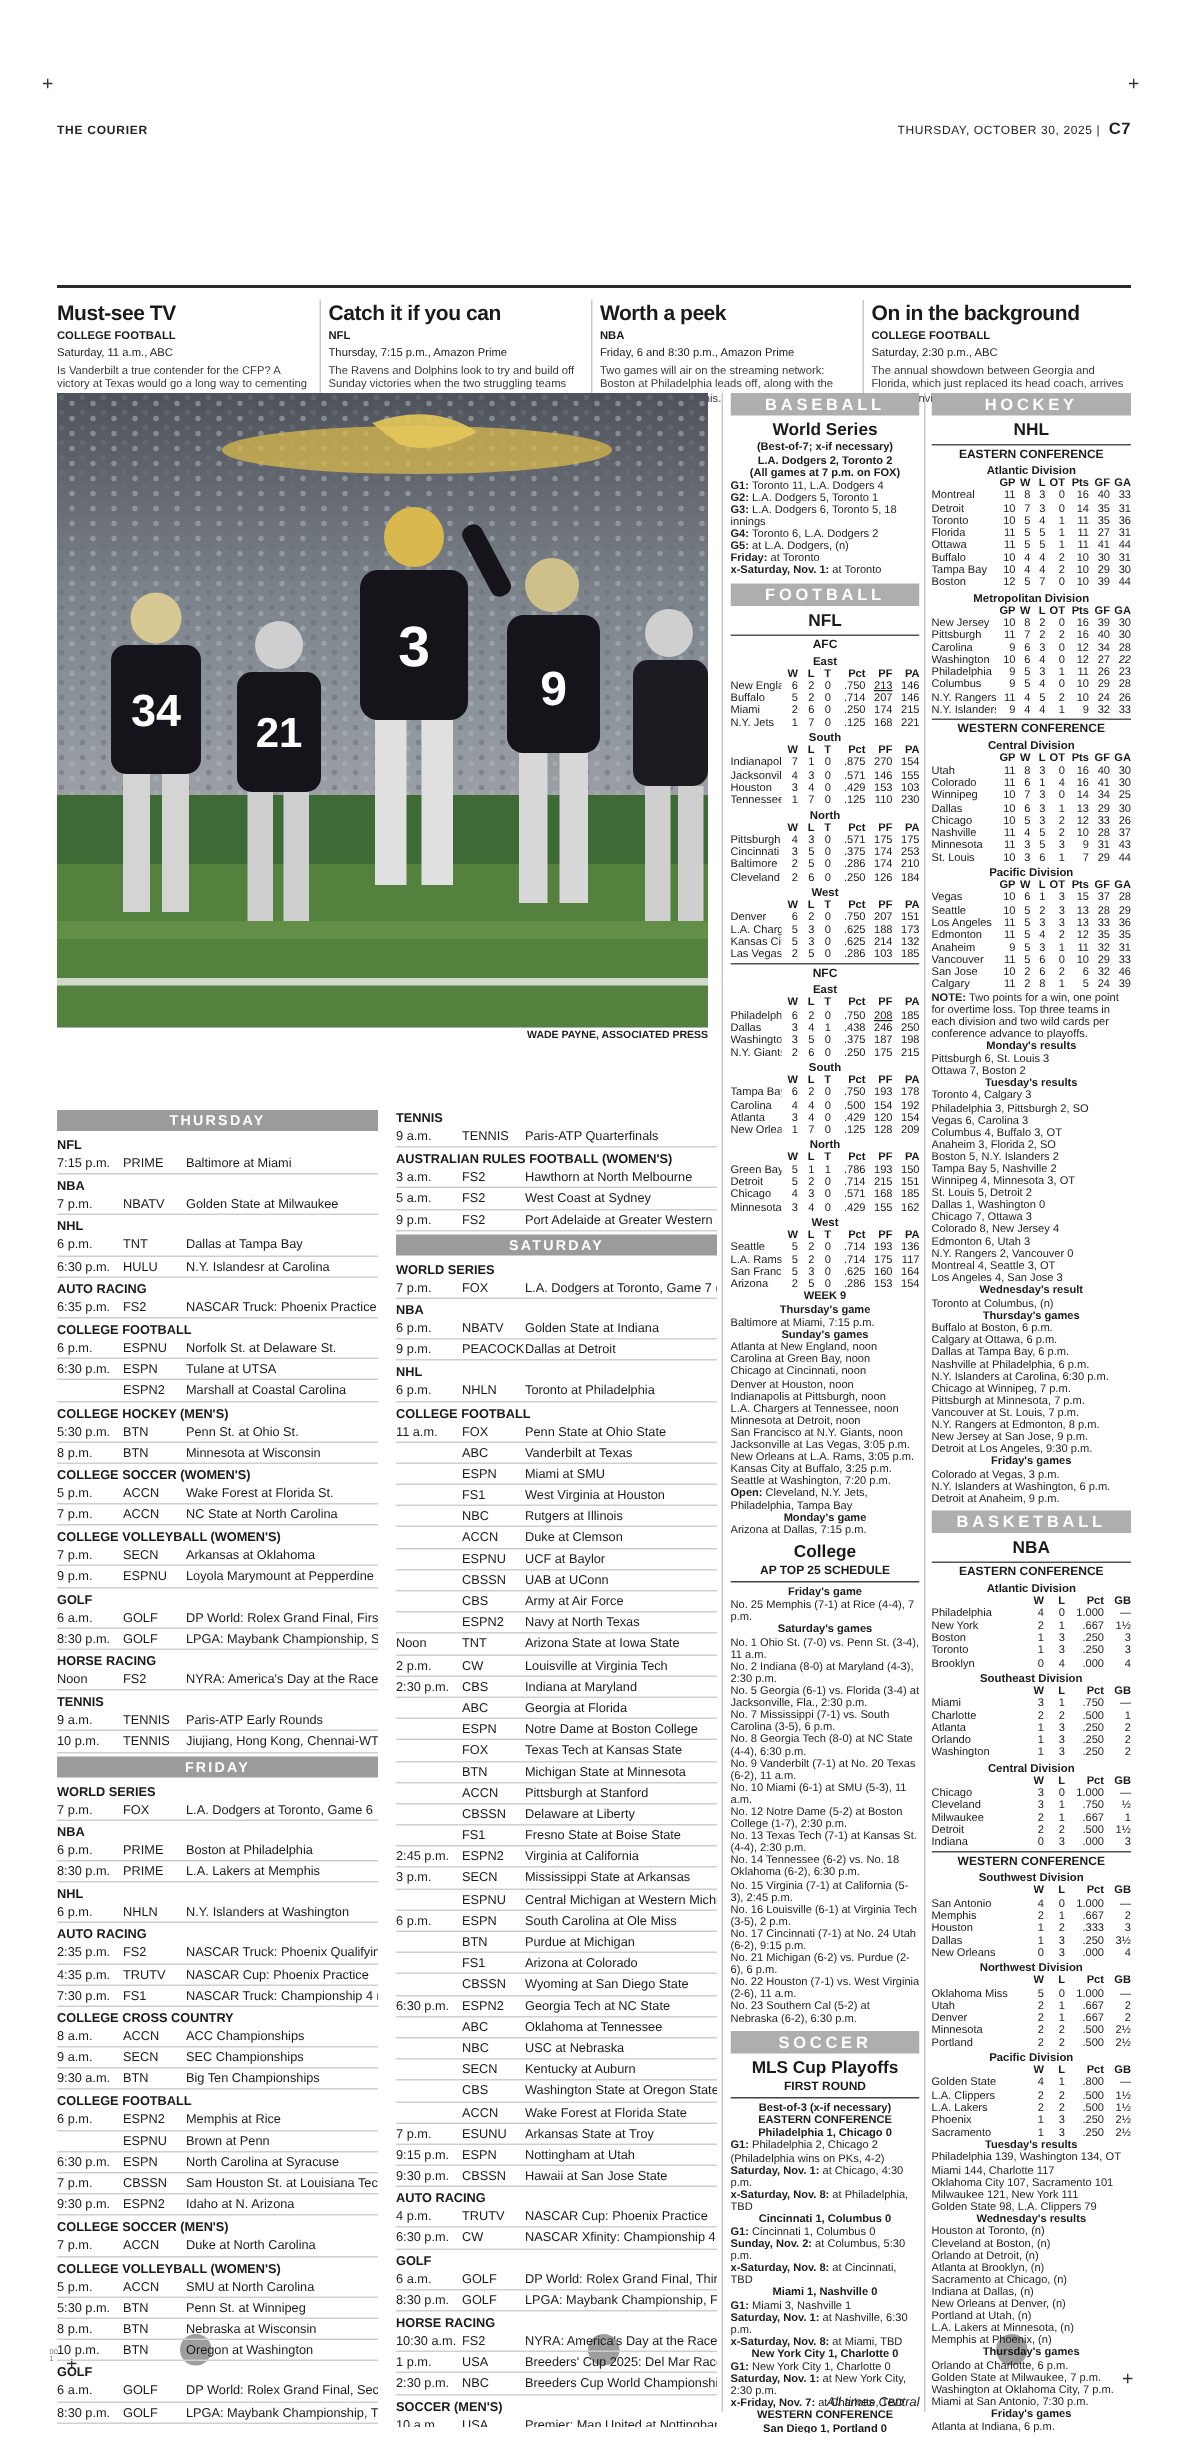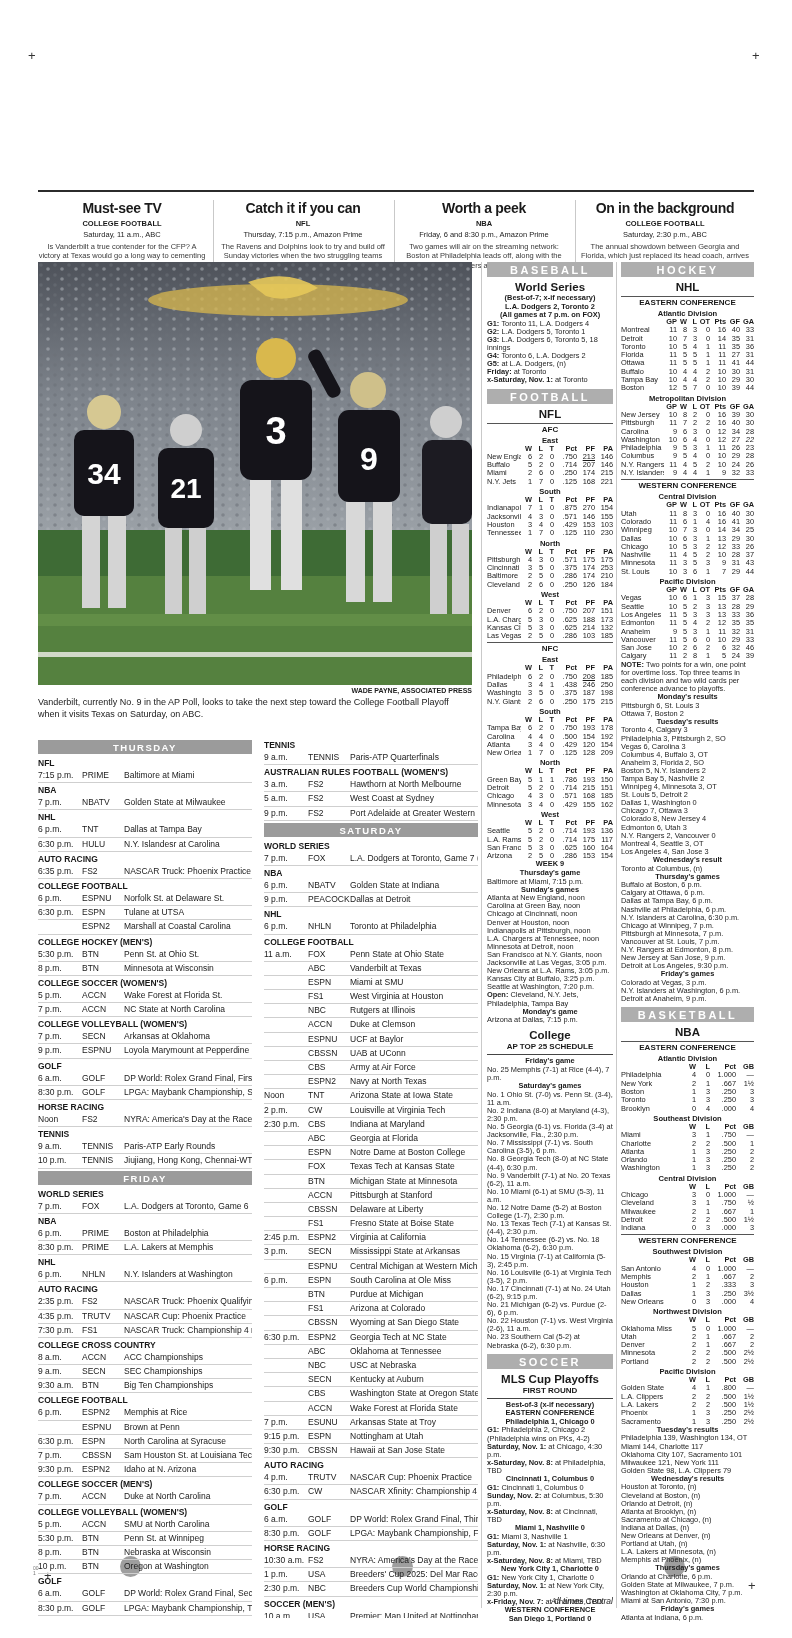--- a/index.html
+++ b/index.html
@@ -9,21 +9,21 @@
   .regdot{position:absolute;width:21px;height:21px;border-radius:50%;background:#9e9e9e;}
   .regtext{position:absolute;font-size:5px;color:#777;line-height:5px;}
   .masthead{position:absolute;left:38px;right:38px;top:80px;display:flex;justify-content:space-between;align-items:baseline;}
   .paper-name{font-size:8px;font-weight:bold;letter-spacing:.5px;color:#222;}
   .mast-right{font-size:8px;color:#222;letter-spacing:.4px;}
   .mast-right b{font-size:11px;margin-left:3px;}
   .bigtitle{position:absolute;left:34px;top:88px;font-family:"Liberation Serif",serif;
             font-size:67px;font-weight:500;letter-spacing:-1px;color:#111;}
   .title-rule{position:absolute;left:38px;right:38px;top:190px;height:2px;background:#2b2b2b;}
   .features{position:absolute;left:38px;right:38px;top:200px;height:64px;display:flex;}
-  .feature{width:168px;margin-right:13px;text-align:center;}
+  .feature{width:168px;margin-right:13px;}
   .feature h2{margin:0 0 3px 0;font-size:14px;letter-spacing:-.3px;}
   .feature .lg{font-size:7.5px;font-weight:bold;margin-bottom:2px;}
   .feature .tm{font-size:7.5px;margin-bottom:3px;color:#222;}
   .feature .bd{font-size:7.5px;line-height:9.3px;color:#3a3a3a;}
   .vline{position:absolute;width:1px;background:#c9c9c9;}
   
   .photo{position:absolute;left:38px;top:262px;width:434px;height:423px;background:#777;overflow:hidden;}
   .credit{position:absolute;left:38px;top:687px;width:434px;text-align:right;font-size:7px;color:#444;}
   .credit b{color:#222;}
   .caption{position:absolute;left:38px;top:697px;width:434px;font-size:9px;line-height:11.5px;color:#222;}
@@ -69,20 +69,27 @@
   <div class="crop" style="left:44px;top:1568px;">+</div>
   <div class="crop" style="left:748px;top:1578px;">+</div>
   <div class="regtext" style="left:33px;top:1566px;">
     <div>00</div>
       <div>1</div>
   </div>
   <div class="regdot" style="left:120px;top:1556px;"></div>
   <div class="regdot" style="left:392px;top:1556px;"></div>
   <div class="regdot" style="left:664px;top:1556px;"></div>
 
+  <div class="masthead">
+    <span class="paper-name">THE COURIER</span>
+    <span class="mast-right">
+      <span>THURSDAY, OCTOBER 30, 2025</span> |
+      <b>C7</b>
+    </span>
+  </div>
 
   <div class="title-rule"></div>
 
   <div class="features">
     <div class="feature">
       <h2>Must-see TV</h2>
       <div class="lg">COLLEGE FOOTBALL</div>
       <div class="tm">Saturday, 11 a.m., ABC</div>
       <div class="bd">Is Vanderbilt a true contender for the CFP? A victory at Texas would go a long way to cementing their playoff hopes.</div>
     </div>
@@ -162,21 +169,20 @@
       </g>
       <g>
         <circle cx="408" cy="160" r="16" fill="#cfcfcf"></circle>
         <rect x="384" y="178" width="50" height="84" rx="10" fill="#1c1b22"></rect>
         <rect x="392" y="262" width="17" height="90" fill="#cfcfcf"></rect>
         <rect x="414" y="262" width="17" height="90" fill="#cfcfcf"></rect>
       </g>
     </svg>
   </div>
   <div class="credit"><b>WADE PAYNE, ASSOCIATED PRESS</b></div>
-  <div class="caption">Vanderbilt, currently No. 9 in the AP Poll, looks to take the next step toward the College Football Playoff when it visits Texas on Saturday, on ABC.</div>
 
   <div class="vline" style="left:481px;top:262px;height:1346px;"></div>
   <div class="vline" style="left:616px;top:262px;height:1346px;"></div>
 
   <div class="col" id="col1">
       <div class="daybar">THURSDAY</div>
       <div class="shdr">NFL</div>
       <div class="lrow">
         <span class="t">7:15 p.m.</span>
         <span class="n">PRIME</span>

